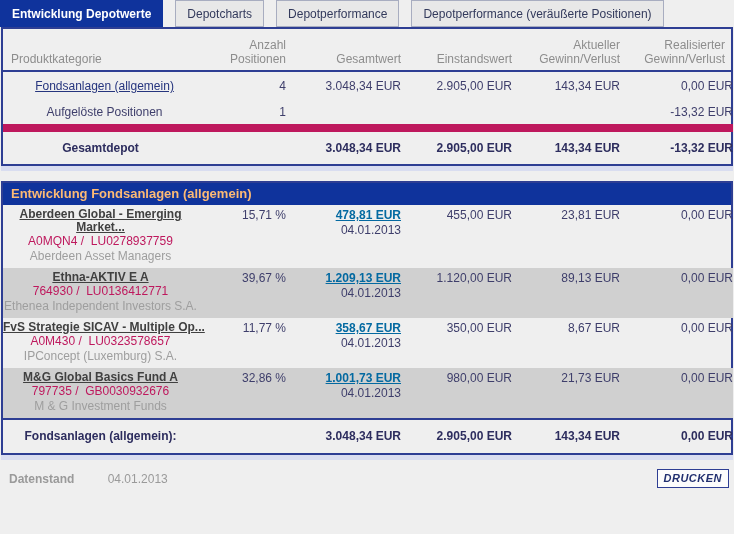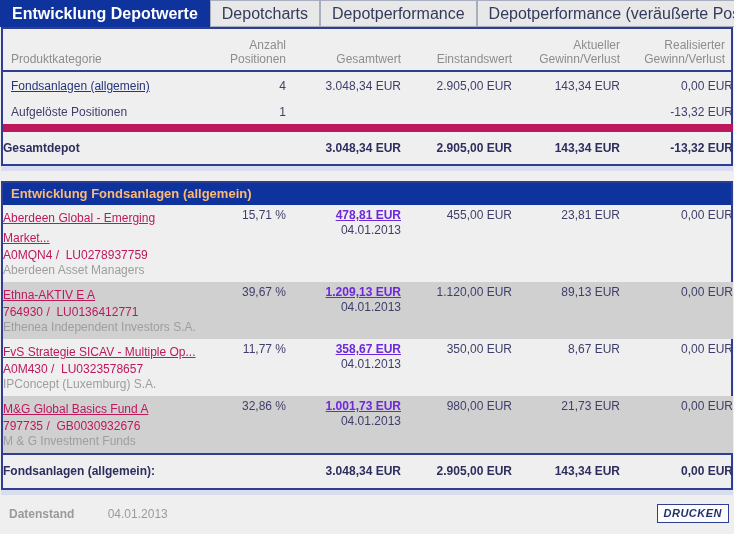--- a/index.html
+++ b/index.html
@@ -7,22 +7,22 @@
   body {
     background:#efefef;
     font-family:"Liberation Sans", sans-serif;
     font-size:12px;
     color:#3e3e6b;
   }
   
   .tabbar { display:flex; align-items:stretch; height:27px; background:#efefef; }
   .tab {
     display:flex; align-items:center;
-    padding:0 11px; font-size:16px; color:#333a5c;
-    background:#e8e8e8; border:1px solid #a8adc0; margin-right:0;
+    padding:0 11px; font-size:12px; color:#333a5c;
+    background:#e8e8e8; border:1px solid #a8adc0; margin-right:12px;
     cursor:default; white-space:nowrap;
   }
   .tab.active {
     background:#0f339c; border-color:#0f339c;
     color:#ffffff; font-weight:bold;
   }
   
   .panel { margin:0 1px; border:2px solid #2e3e93; background:#efefef; }
   .strip { height:5px; background:#d9ddf0; margin:0 1px; }
   .gap10 { height:10px; }
@@ -30,45 +30,45 @@
   table.grid { width:100%; border-collapse:collapse; table-layout:fixed; }
   col.c1 { width:195px; } col.c2 { width:88px; } col.c3 { width:115px; }
   col.c4 { width:111px; } col.c5 { width:108px; } col.c6 { width:113px; }
   th.hdr {
     color:#8d8d8d; font-weight:normal; font-size:12px; line-height:14px;
     text-align:right; vertical-align:bottom; white-space:pre-line;
     padding:9px 0 4px; border-bottom:2px solid #2e3e93;
   }
   th.hdr.first { text-align:left; padding-left:8px; }
   td { text-align:right; vertical-align:top; white-space:nowrap; }
-  td.first { text-align:left; padding-left:8px; }
+  td.first { text-align:center; padding-left:8px; }
   td.last { padding-right:8px; }
   th.last { padding-right:8px; }
   
   .ov-row td { padding:7px 0 5px; color:#3e3e6b; }
   .ov-row td.first { padding-left:8px; }
   .total-row td {
     border-top:8px solid #be185d; font-weight:bold; color:#2d2d5e;
     padding:9px 0 9px;
   }
   .link { color:#26357e; text-decoration:underline; cursor:pointer; }
   
   .panel2-title {
     background:#0f339c; color:#fdba74; font-weight:bold; font-size:13px;
     padding:3px 8px 4px;
   }
   .fund-row td { padding:3px 0 4px; font-size:12px; }
   .fund-row.alt { background:#d0d0d0; }
   .fund-name {
-    display:block; font-weight:normal; text-decoration:underline;
-    color:#be185d; white-space:pre; line-height:20px; cursor:pointer;
+    display:block; font-weight:bold; text-decoration:underline;
+    color:#404040; white-space:pre; line-height:13px; cursor:pointer;
   }
   .fund-wkn { display:block; color:#be185d; line-height:15px; white-space:pre; }
   .fund-co  { display:block; color:#9e9e9e; line-height:15px; white-space:pre; }
-  .val-link { font-weight:bold; text-decoration:underline; color:#6d28d9; cursor:pointer; }
+  .val-link { font-weight:bold; text-decoration:underline; color:#0369a1; cursor:pointer; }
   .val-date { display:block; line-height:16px; color:#3e3e6b; }
   .funds-footer td {
     border-top:2px solid #2e3e93; font-weight:bold; color:#2d2d5e;
     padding:9px 0 10px;
   }
   
   .bottombar {
     display:flex; justify-content:space-between; align-items:center;
     margin-top:9px; padding:0 5px 0 9px;
   }

